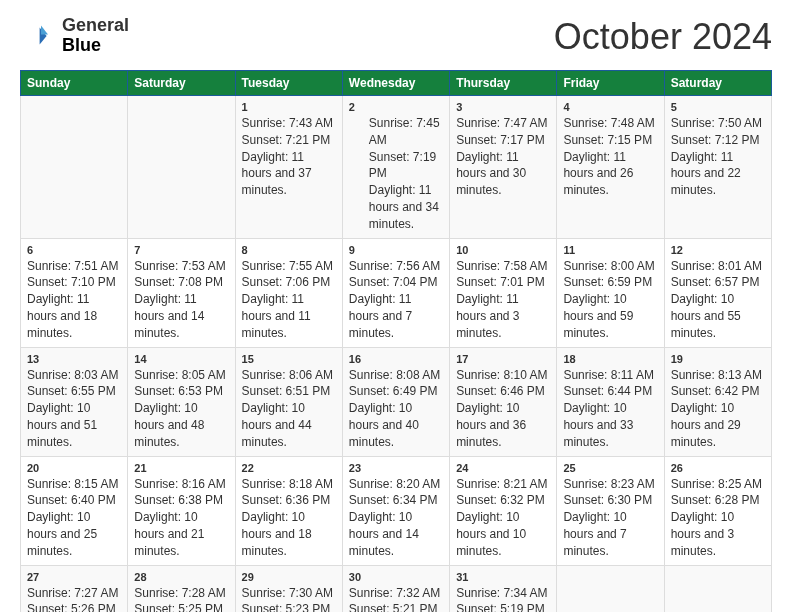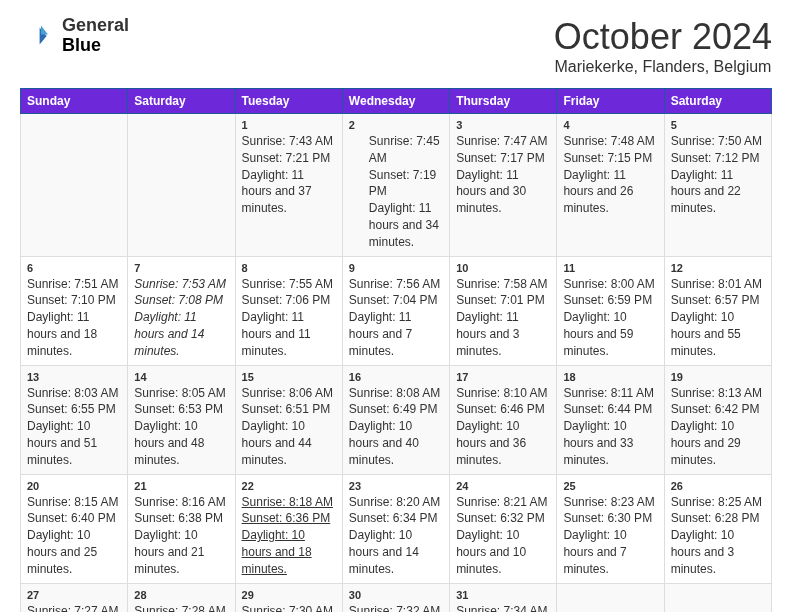--- a/index.html
+++ b/index.html
@@ -53,21 +53,21 @@
     .location {
       font-size: 16px;
       color: #333;
     }
     table {
       width: 100%;
       border-collapse: collapse;
       table-layout: fixed;
     }
     thead tr {
-      background-color: #6d28d9;
+      background-color: #15803d;
     }
     thead th {
       color: #fff;
       font-size: 12px;
       font-weight: bold;
       padding: 5px 6px;
       text-align: left;
       border: 1px solid #1a5a9a;
     }
     tbody tr {
@@ -109,21 +109,20 @@
         <polygon points="28,8 38,20 28,32" fill="#2a6db5"></polygon>
         <polygon points="30,5 40,18 30,18" fill="#4a9fd5"></polygon>
       </svg>
       <div class="logo-text">
         <span class="logo-general">General</span>
         <span class="logo-blue">Blue</span>
       </div>
     </div>
     <div class="title-area">
       <div class="month-title">October 2024</div>
-      <div class="location">Mariekerke, Flanders, Belgium</div>
     </div>
   </div>
 
   <table>
     <thead>
       <tr>
         <th>Sunday</th>
         <th>Saturday</th>
         <th>Tuesday</th>
         <th>Wednesday</th>
@@ -169,21 +168,21 @@
         </tr>
         <tr>
           <td>
             <span class="day-num">6</span>
             <div class="day-info" style="white-space: pre-line;">Sunrise: 7:51 AM
 Sunset: 7:10 PM
 Daylight: 11 hours and 18 minutes.</div>
           </td>
           <td>
             <span class="day-num">7</span>
-            <div class="day-info" style="white-space: pre-line; font-style: italic;">Sunrise: 7:53 AM
+            <div class="day-info" style="white-space: pre-line;">Sunrise: 7:53 AM
 Sunset: 7:08 PM
 Daylight: 11 hours and 14 minutes.</div>
           </td>
           <td>
             <span class="day-num">8</span>
             <div class="day-info" style="white-space: pre-line;">Sunrise: 7:55 AM
 Sunset: 7:06 PM
 Daylight: 11 hours and 11 minutes.</div>
           </td>
           <td>
@@ -263,21 +262,21 @@
 Daylight: 10 hours and 25 minutes.</div>
           </td>
           <td>
             <span class="day-num">21</span>
             <div class="day-info" style="white-space: pre-line;">Sunrise: 8:16 AM
 Sunset: 6:38 PM
 Daylight: 10 hours and 21 minutes.</div>
           </td>
           <td>
             <span class="day-num">22</span>
-            <div class="day-info" style="white-space: pre-line; text-decoration: underline;">Sunrise: 8:18 AM
+            <div class="day-info" style="white-space: pre-line;">Sunrise: 8:18 AM
 Sunset: 6:36 PM
 Daylight: 10 hours and 18 minutes.</div>
           </td>
           <td>
             <span class="day-num">23</span>
             <div class="day-info" style="white-space: pre-line;">Sunrise: 8:20 AM
 Sunset: 6:34 PM
 Daylight: 10 hours and 14 minutes.</div>
           </td>
           <td>

